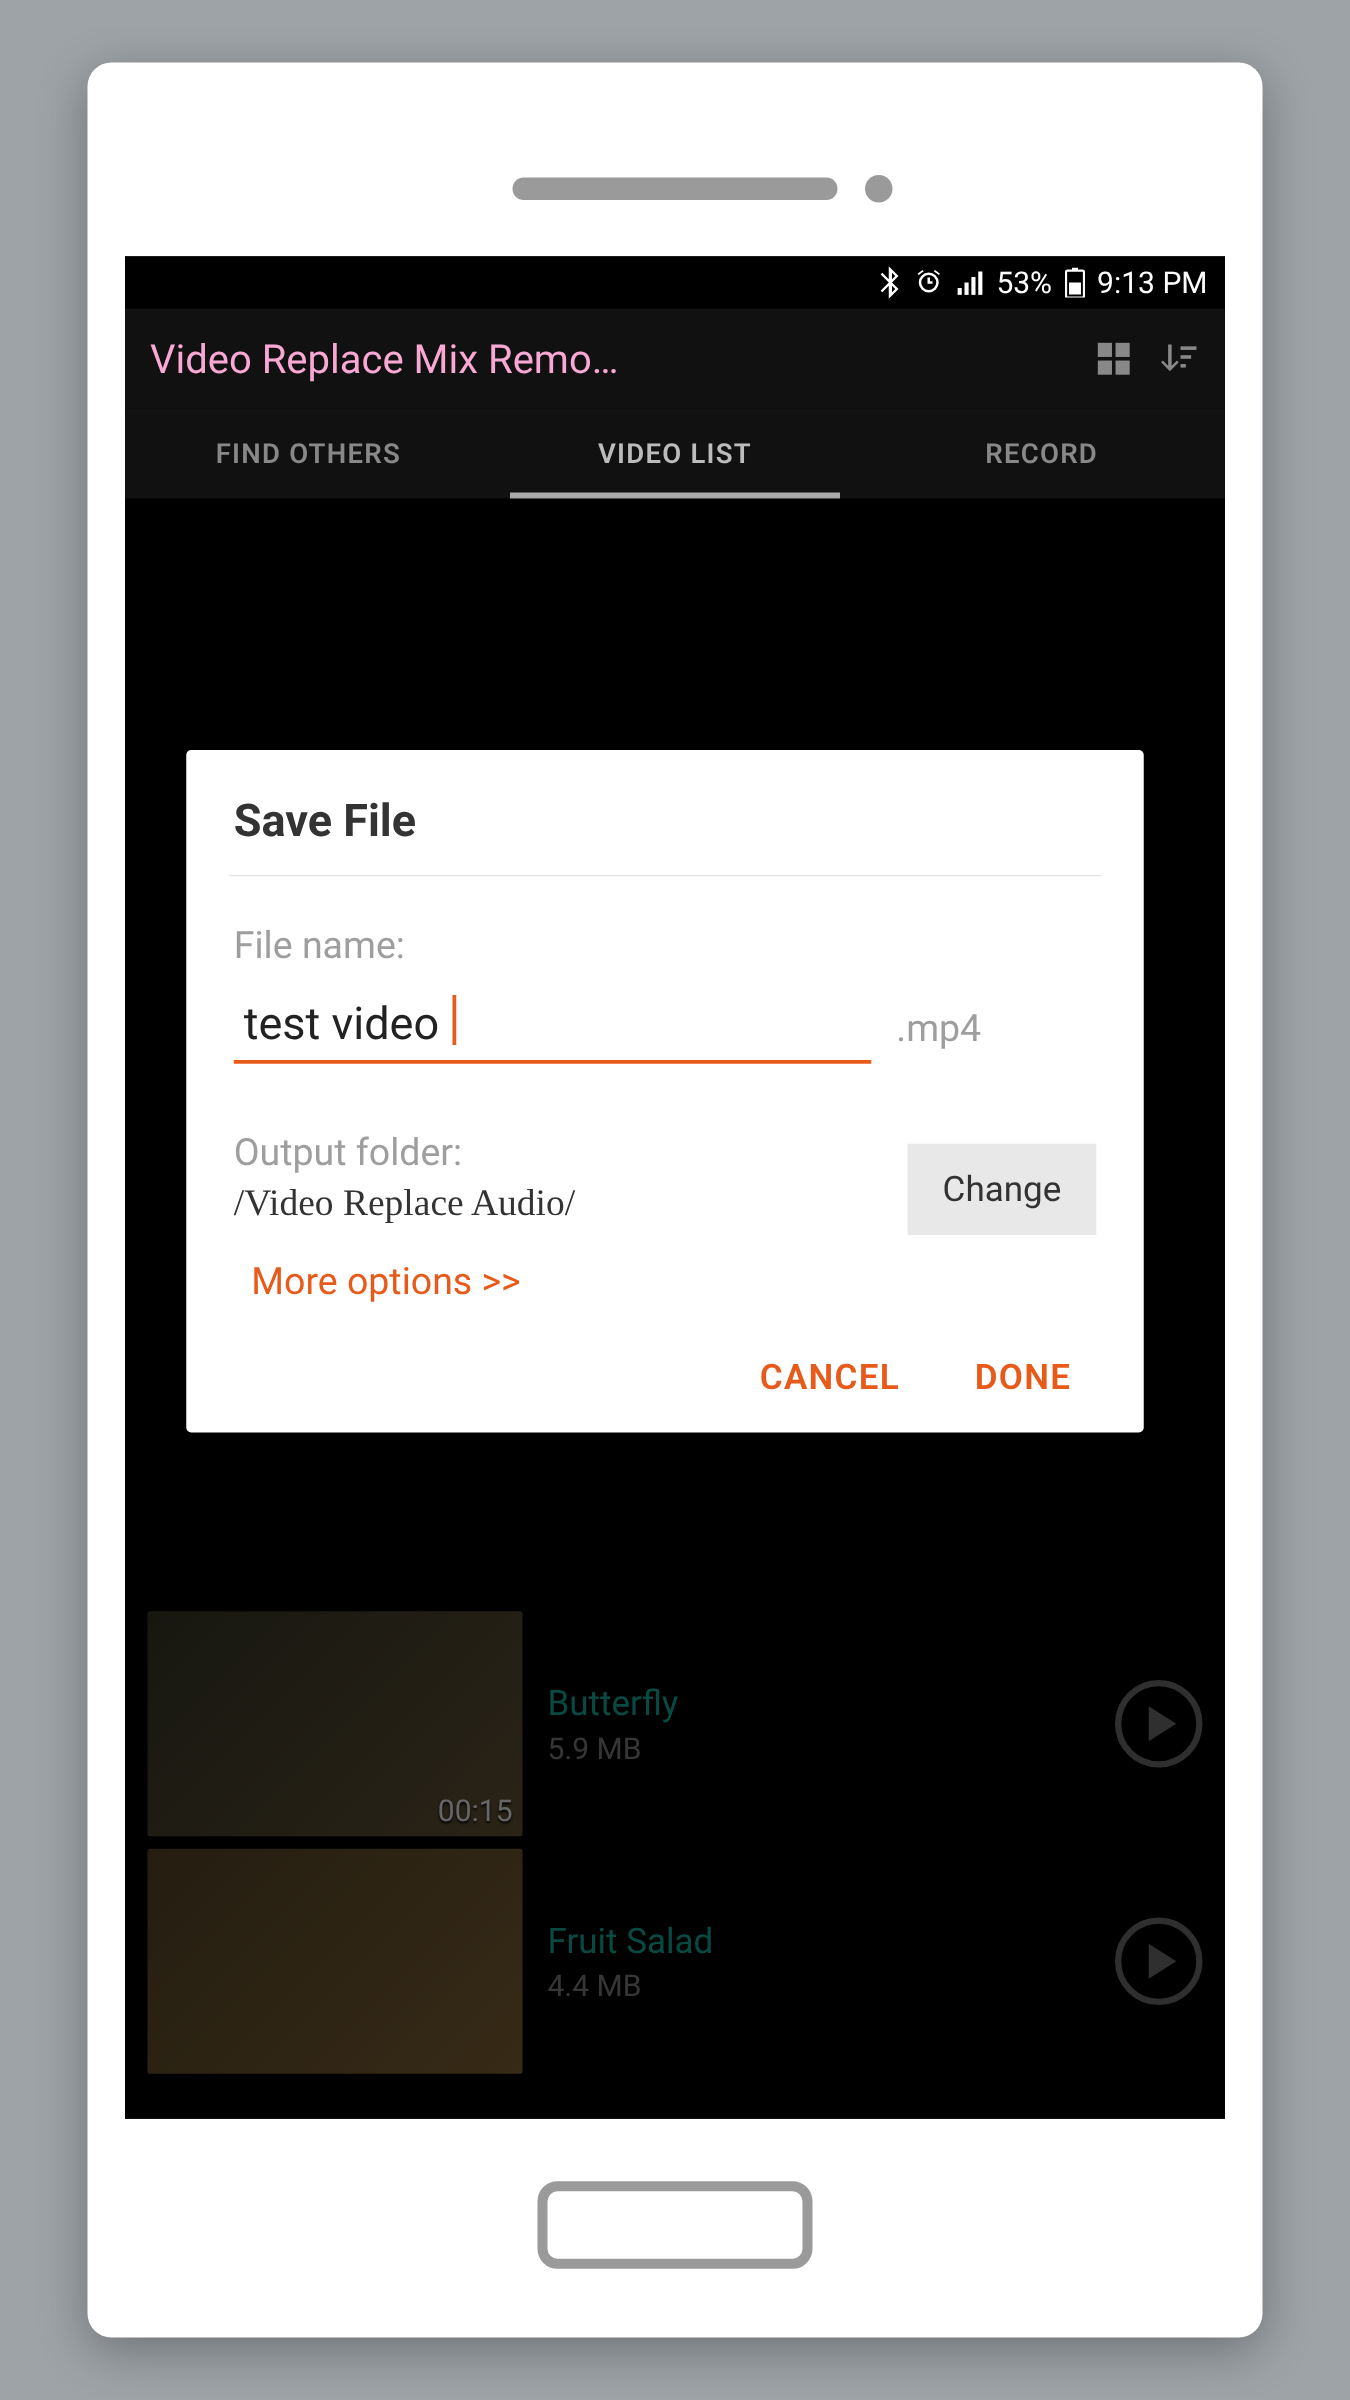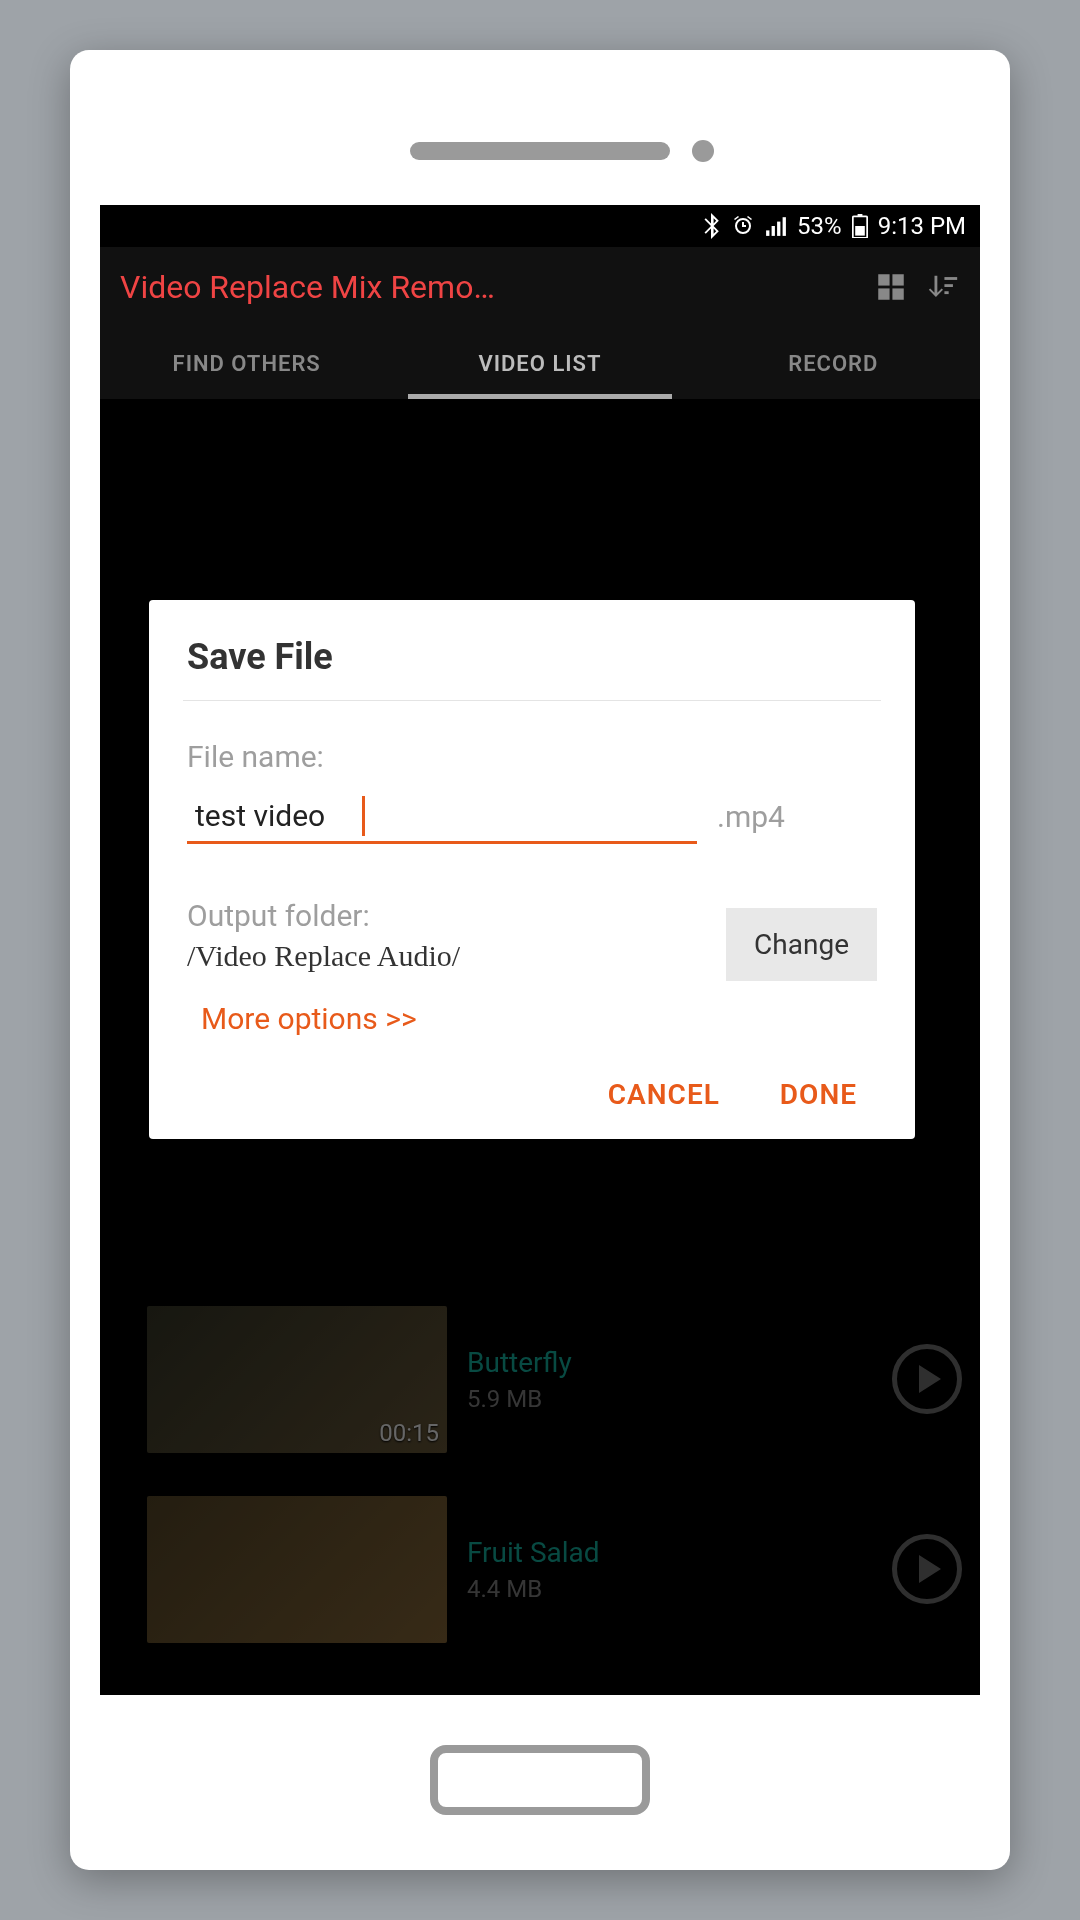--- a/index.html
+++ b/index.html
@@ -44,38 +44,38 @@
 .status-bar span { display:inline-flex; align-items:center; }
 
 .app-header {
   height: 80px;
   background: #111;
   display: flex;
   align-items: center;
   padding: 0 20px;
   gap: 18px;
 }
-.app-title { color: #ef4444; font-size: 32px; font-weight: 400; flex: 1; white-space: nowrap; overflow: hidden; text-overflow: ellipsis; }
+.app-title { color: #f9a8d4; font-size: 32px; font-weight: 400; flex: 1; white-space: nowrap; overflow: hidden; text-overflow: ellipsis; }
 .header-icon { width: 34px; height: 34px; }
 
 .tabs {
   display: flex;
   background: #111;
   height: 72px;
 }
 .tab { flex: 1; display: flex; align-items: center; justify-content: center; color: #888; font-size: 22px; font-weight: 600; letter-spacing: 1px; position: relative; }
 .tab.active { color: #bcbcbc; }
 .tab.active::after { content:''; position:absolute; bottom:0; left:15px; right:15px; height:5px; background:#aaa; }
 
 .content-area { position: relative; height: calc(100% - 42px - 80px - 72px); background: #000; }
 
 .scrim { position:absolute; inset:0; background: rgba(0,0,0,0.6); }
 
 .video-row { position: absolute; left: 18px; right: 18px; height: 180px; display: flex; align-items: center; gap: 20px; }
-.thumb { width: 300px; height: 147px; background: linear-gradient(135deg,#3a3a2a,#6a5a3a); position: relative; border-radius: 2px; margin-left: 29px; }
+.thumb { width: 300px; height: 180px; background: linear-gradient(135deg,#3a3a2a,#6a5a3a); position: relative; border-radius: 2px; }
 .thumb .dur { position:absolute; right:8px; bottom:6px; color:#fff; font-size:24px; text-shadow:0 1px 2px #000; }
 .vmeta { flex:1; }
 .vname { color:#14b8a6; font-size:28px; }
 .vsize { color:#888; font-size:24px; margin-top:6px; }
 .play-btn { width:70px; height:70px; border:5px solid #777; border-radius:50%; display:flex; align-items:center; justify-content:center; }
 .play-btn::before { content:''; border-left:22px solid #777; border-top:14px solid transparent; border-bottom:14px solid transparent; margin-left:6px; }
 
 .dialog {
   position: absolute;
   left: 49px;
@@ -85,21 +85,21 @@
   border-radius: 4px;
   box-shadow: 0 20px 60px rgba(0,0,0,0.6);
   padding: 36px 38px 28px 38px;
 }
 .dialog-title { font-size: 36px; font-weight: 700; color: #333; margin-bottom: 22px; }
 .dialog hr { border:none; border-top:1px solid #e4e4e4; margin-bottom: 38px; margin-left:-4px; margin-right:-4px;}
 .field-label { color:#9e9e9e; font-size:30px; margin-bottom: 18px; }
 .filename-row { display:flex; align-items:flex-end; gap:20px; margin-bottom: 54px; }
 .filename-input { flex:0 0 510px; position:relative; }
 .filename-input input {
-  border:none; border-bottom:3px solid #e85a1a; font-size:30px; padding: 6px 4px 8px 8px; width:100%; outline:none; color:#222;
+  border:none; border-bottom:3px solid #e85a1a; font-size:36px; padding: 6px 4px 8px 8px; width:100%; outline:none; color:#222;
 }
 .cursor { position:absolute; top:4px; width:3px; height:40px; background:#e85a1a; }
 .ext { color:#9e9e9e; font-size:30px; margin-bottom:10px; }
 
 .folder-row { display:flex; align-items:flex-start; gap:16px; margin-bottom: 20px; }
 .folder-info { flex:1; }
 .folder-path { color:#333; font-size:30px; margin-top:6px;font-family:Liberation Serif, serif; }
 .change-btn { background:#e8e8e8; border:none; padding:20px 28px; font-size:28px; color:#333; margin-top:10px; }
 
 .more-opts { color:#e85a1a; font-size:30px; margin: 18px 0 42px 14px; }

